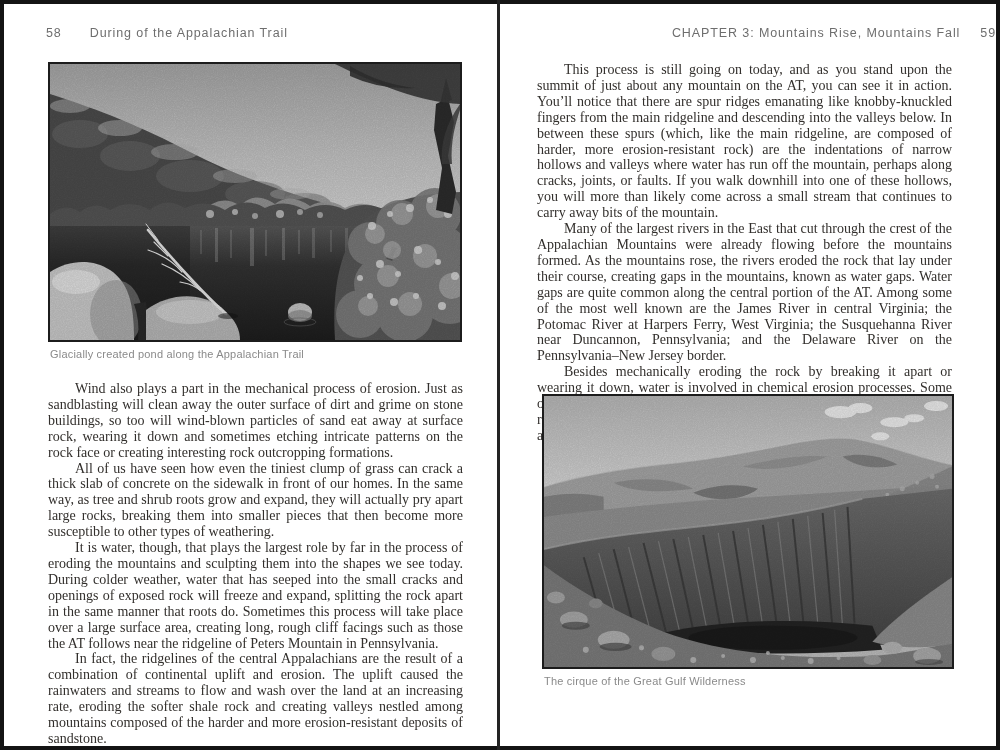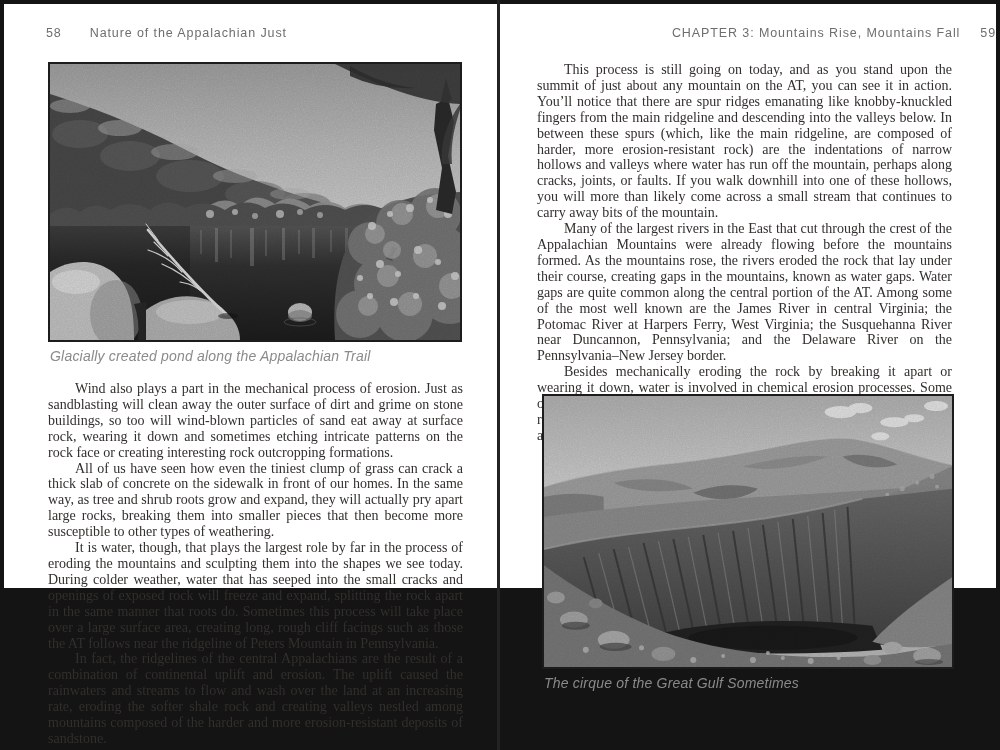--- a/index.html
+++ b/index.html
@@ -1,55 +1,55 @@
 <!DOCTYPE html>
 <html><head>
 <meta charset="utf-8">
 <style>
   html,body{margin:0;padding:0;background:#141414;}
   .spread{position:relative;width:1000px;height:750px;background:#141414;overflow:hidden;
           font-family:"Liberation Sans",sans-serif;}
-  .page{position:absolute;top:4px;height:584px;background:#ffffff;}
+  .page{position:absolute;top:4px;height:742px;background:#ffffff;}
   .page-left{left:4px;width:493px;border-right:1px solid #8f8f8f;}
   .page-right{left:500px;width:496px;}
   .gutter{position:absolute;left:497px;top:0;width:3px;height:750px;background:#232323;}
 
   .pg-header{position:absolute;top:22px;left:0;width:100%;
              font-size:12.5px;color:#6e6e6e;letter-spacing:.9px;}
   .pg-header .row{display:flex;align-items:baseline;}
   .page-left .row{padding-left:42px;}
   .page-left .pnum{margin-right:28px;}
   .page-right .row{justify-content:flex-end;}
   .page-right .pnum{margin-left:20px;}
 
   .photo-frame{position:absolute;border:2px solid #1c1c1c;background:#bfbfbf;}
   .photo-frame svg{display:block;width:100%;height:100%;}
   .photo-left{left:44px;top:58px;width:410px;height:276px;}
   .photo-right{left:42px;top:390px;width:408px;height:271px;}
 
-  .caption{position:absolute;font-style:italic;font-size:14px;color:#8a8a8a;letter-spacing:.2px;}
+  .caption{position:absolute;font-size:11px;color:#8a8a8a;letter-spacing:.2px;}
   .caption-left{left:46px;top:344px;}
   .caption-right{left:44px;top:671px;}
 
   .body-block{position:absolute;width:415px;font-family:"Liberation Serif",serif;
               font-size:14px;line-height:15.9px;color:#322f2c;text-align:justify;}
   .body-left{left:44px;top:377px;}
   .body-right{left:37px;top:58px;}
   .body-block p{margin:0;text-indent:27px;}
 </style>
 </head>
 <body>
 
 <div class="spread">
 
   <div class="page page-left">
     <div class="pg-header">
       <div class="row">
         <span class="pnum">58</span>
-        <span>Nature of the Appalachian Just</span>
+        <span>During of the Appalachian Trail</span>
       </div>
     </div>
 
     <div class="photo-frame photo-left">
       <svg viewBox="0 0 410 276" preserveAspectRatio="none">
         <defs>
           <linearGradient id="skyL" x1="0" y1="0" x2="0" y2="1">
             <stop offset="0" stop-color="#a8a8a8"></stop>
               <stop offset=".55" stop-color="#c6c6c6"></stop>
               <stop offset="1" stop-color="#d9d9d9"></stop>
@@ -297,16 +297,16 @@
           <circle cx="240" cy="260" r="2"></circle>
             <circle cx="268" cy="263" r="3"></circle>
             <circle cx="296" cy="260" r="2"></circle>
           <circle cx="98" cy="250" r="2.5"></circle>
             <circle cx="42" cy="252" r="3"></circle>
             <circle cx="225" cy="255" r="2"></circle>
         </g>
         <rect x="0" y="0" width="410" height="269" filter="url(#grainR)" opacity=".13"></rect>
       </svg>
     </div>
-    <div class="caption caption-right">The cirque of the Great Gulf Sometimes</div>
+    <div class="caption caption-right">The cirque of the Great Gulf Wilderness</div>
   </div>
 
 </div>
 
 </body></html>

